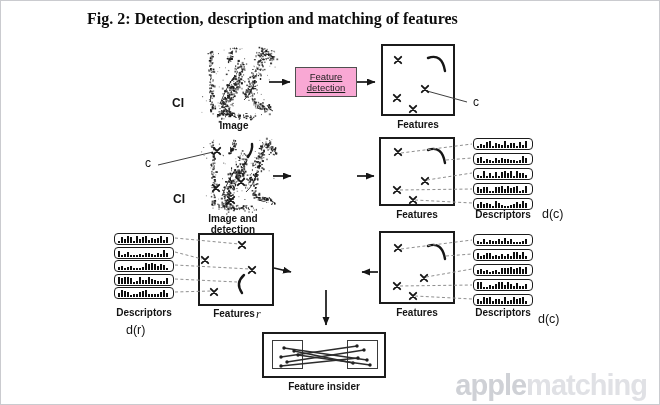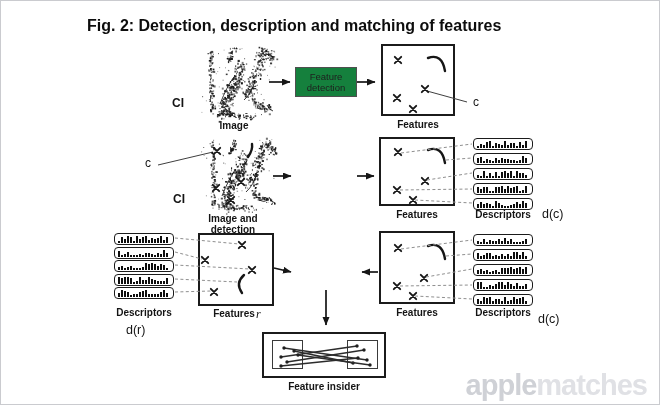--- a/index.html
+++ b/index.html
@@ -8,43 +8,43 @@
     border:1px solid #cacbcf;overflow:hidden;
     font-family:"Liberation Sans","DejaVu Sans",sans-serif;color:#111;
   }
   .abs{position:absolute;}
   .title{font-size:16px;font-weight:bold;letter-spacing:0;color:#0d0d0d;white-space:nowrap;}
   .lbl{font-weight:bold;font-size:10px;color:#141414;text-align:center;}
   .sub{font-size:12px;color:#141414;}
   .sub-b{font-size:12px;font-weight:bold;color:#141414;}
   .ital{font-style:italic;font-family:"Liberation Serif","DejaVu Serif",serif;}
   .pbox{
-    border:1.3px solid #4f4f4f;background:#15803d;display:flex;align-items:center;justify-content:center;
-    text-align:center;font-size:9.5px;line-height:1.2;color:#1e1e1e;box-sizing:border-box;padding:2px;
+    border:1.3px solid #4f4f4f;background:#f9a8d4;display:flex;align-items:center;justify-content:center;
+    text-align:center;font-size:9.5px;line-height:1.2;color:#1e1e1e;box-sizing:border-box;padding:2px;text-decoration:underline;
   }
   .fbox{border:2px solid #1b1b1b;background:transparent;box-sizing:border-box;}
   .mbox-outer{border:2px solid #1b1b1b;background:#fff;box-sizing:border-box;}
   .mbox-inner{border:1.2px solid #3a3a3a;background:transparent;box-sizing:border-box;}
   .desc{
     border:1.3px solid #1b1b1b;border-radius:4px;background:#fff;box-sizing:border-box;
     display:flex;align-items:flex-end;gap:1px;padding:1px 3px;overflow:hidden;
   }
   .bar{width:2px;background:#0d0d0d;flex:0 0 auto;}
   #art{position:absolute;left:0;top:0;z-index:5;pointer-events:none;}
   .watermark{
     position:absolute;right:12px;bottom:2px;font-size:29px;font-weight:bold;letter-spacing:-1px;
     z-index:1;white-space:nowrap;
   }
 </style>
 </head>
 <body>
 
 <div id="page" style="border-color: rgb(202, 203, 207);">
 
-  <div class="abs title" style="left:86px;top:16px;">Fig. 2: Detection, description and matching of features</div>
+  <div class="abs title" style="left:86px;top:9px;font-family:Liberation Serif, serif;">Fig. 2: Detection, description and matching of features</div>
 
   <div class="abs sub-b" style="left:171px;top:95px;">CI</div>
   <div class="abs lbl" style="left:201px;top:119px;width:64px;">Image</div>
   <div class="abs pbox" style="left:294px;top:66px;width:62px;height:30px;">Feature detection</div>
   <div class="abs fbox" style="left:380px;top:43px;width:74px;height:72px;"></div>
   <div class="abs lbl" style="left:380px;top:118px;width:74px;">Features</div>
   <div class="abs sub" style="left:472px;top:94px;">c</div>
 
   <div class="abs sub" style="left:144px;top:155px;">c</div>
   <div class="abs sub-b" style="left:172px;top:191px;">CI</div>
@@ -1724,14 +1724,14 @@
         <rect x="222.2" y="161.6" width="1" height="1" fill="#161616" opacity="0.67"></rect>
         <rect x="256.0" y="175.1" width="1" height="1" fill="#161616" opacity="0.69"></rect>
         <rect x="217.9" y="142.6" width="1" height="1" fill="#161616" opacity="0.69"></rect>
         <path d="M219,103 Q226,85 233,76" fill="none" stroke="#161616" stroke-width="1" transform="translate(2,92)" opacity="0.85"></path>
         <path d="M243,99 Q251,92 254,79" fill="none" stroke="#161616" stroke-width="1" transform="translate(2,92)" opacity="0.85"></path>
         <path d="M256,107 q5,3 9,0" fill="none" stroke="#161616" stroke-width="1" transform="translate(2,92)" opacity="0.85"></path>
         <path d="M266,104 q2,5 6,6" fill="none" stroke="#161616" stroke-width="1" transform="translate(2,92)" opacity="0.85"></path>
       </g>
     </svg>
 
-  <div class="watermark"><span style="color: rgb(207, 209, 214);">apple</span><span style="color: rgb(224, 225, 229);">matches</span></div>
+  <div class="watermark"><span style="color: rgb(207, 209, 214);">apple</span><span style="color: rgb(224, 225, 229);">matching</span></div>
 </div>
 
 </body></html>

